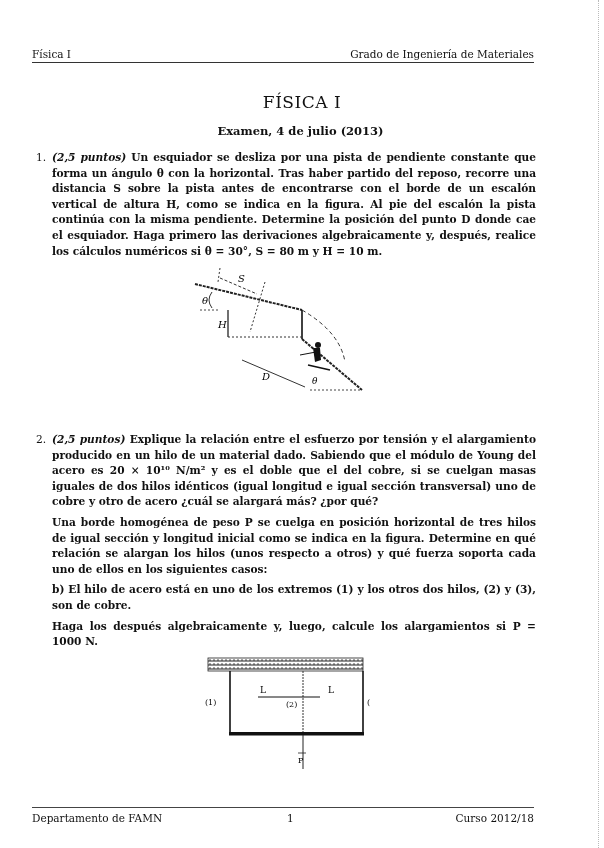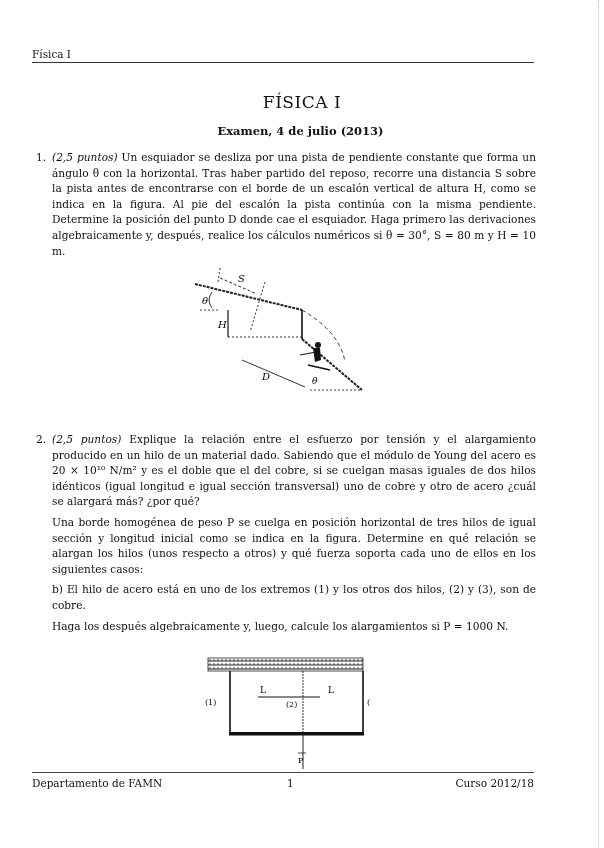--- a/index.html
+++ b/index.html
@@ -10,37 +10,38 @@
   .hdr .l { position:absolute; left:0; top:0; }
   .hdr .r { position:absolute; right:0; top:0; }
   .title { position:absolute; left:0; width:604px; top:92px; text-align:center;
            font-size:17px; letter-spacing:0.5px; }
   .subtitle { position:absolute; left:0; width:601px; top:124px; text-align:center;
               font-size:11.5px; font-weight:bold; }
   .q { position:absolute; left:36px; width:500px; font-size:10.6px; line-height:15.6px; text-align:justify; }
   .q .num { position:absolute; left:0; top:0; }
   .q .body { margin-left:16px; }
   .q .pts { font-style:italic; }
-  .q p { margin:0 0 5px 0; }
+  .q p { margin:0 0 5px 0;font-weight:bold; }
   .fig { position:absolute; }
-  .ftr { position:absolute; left:32px; top:772px; width:502px; border-top:1.1px solid #444;
+  .ftr { position:absolute; left:32px; top:807px; width:502px; border-top:1.1px solid #444;
          font-size:10.5px; height:16px; }
   .ftr .l { position:absolute; left:0; top:4px; }
   .ftr .c { position:absolute; left:255px; top:4px; }
   .ftr .r { position:absolute; right:0; top:4px; }
   .dotrail { position:absolute; left:598px; top:0; width:1px; height:848px;
              border-left:1px dotted #bbb; }
 </style>
 </head>
 <body>
 
 <div class="dotrail"></div>
 
 <div class="hdr">
   <span class="l">Física I</span>
+  <span class="r">Grado de Ingeniería de Materiales</span>
 </div>
 
 <div class="title">FÍSICA I</div>
 <div class="subtitle">Examen, 4 de julio (2013)</div>
 
 <div class="q" style="top:150px;">
   <span class="num">1.</span>
   <div class="body">
     <p><span class="pts">(2,5 puntos)</span> <span>Un esquiador se desliza por una pista de pendiente constante que forma un ángulo θ con la horizontal. Tras haber partido del reposo, recorre una distancia S sobre la pista antes de encontrarse con el borde de un escalón vertical de altura H, como se indica en la figura. Al pie del escalón la pista continúa con la misma pendiente. Determine la posición del punto D donde cae el esquiador. Haga primero las derivaciones algebraicamente y, después, realice los cálculos numéricos si θ = 30°, S = 80 m y H = 10 m.</span></p>
   </div>

